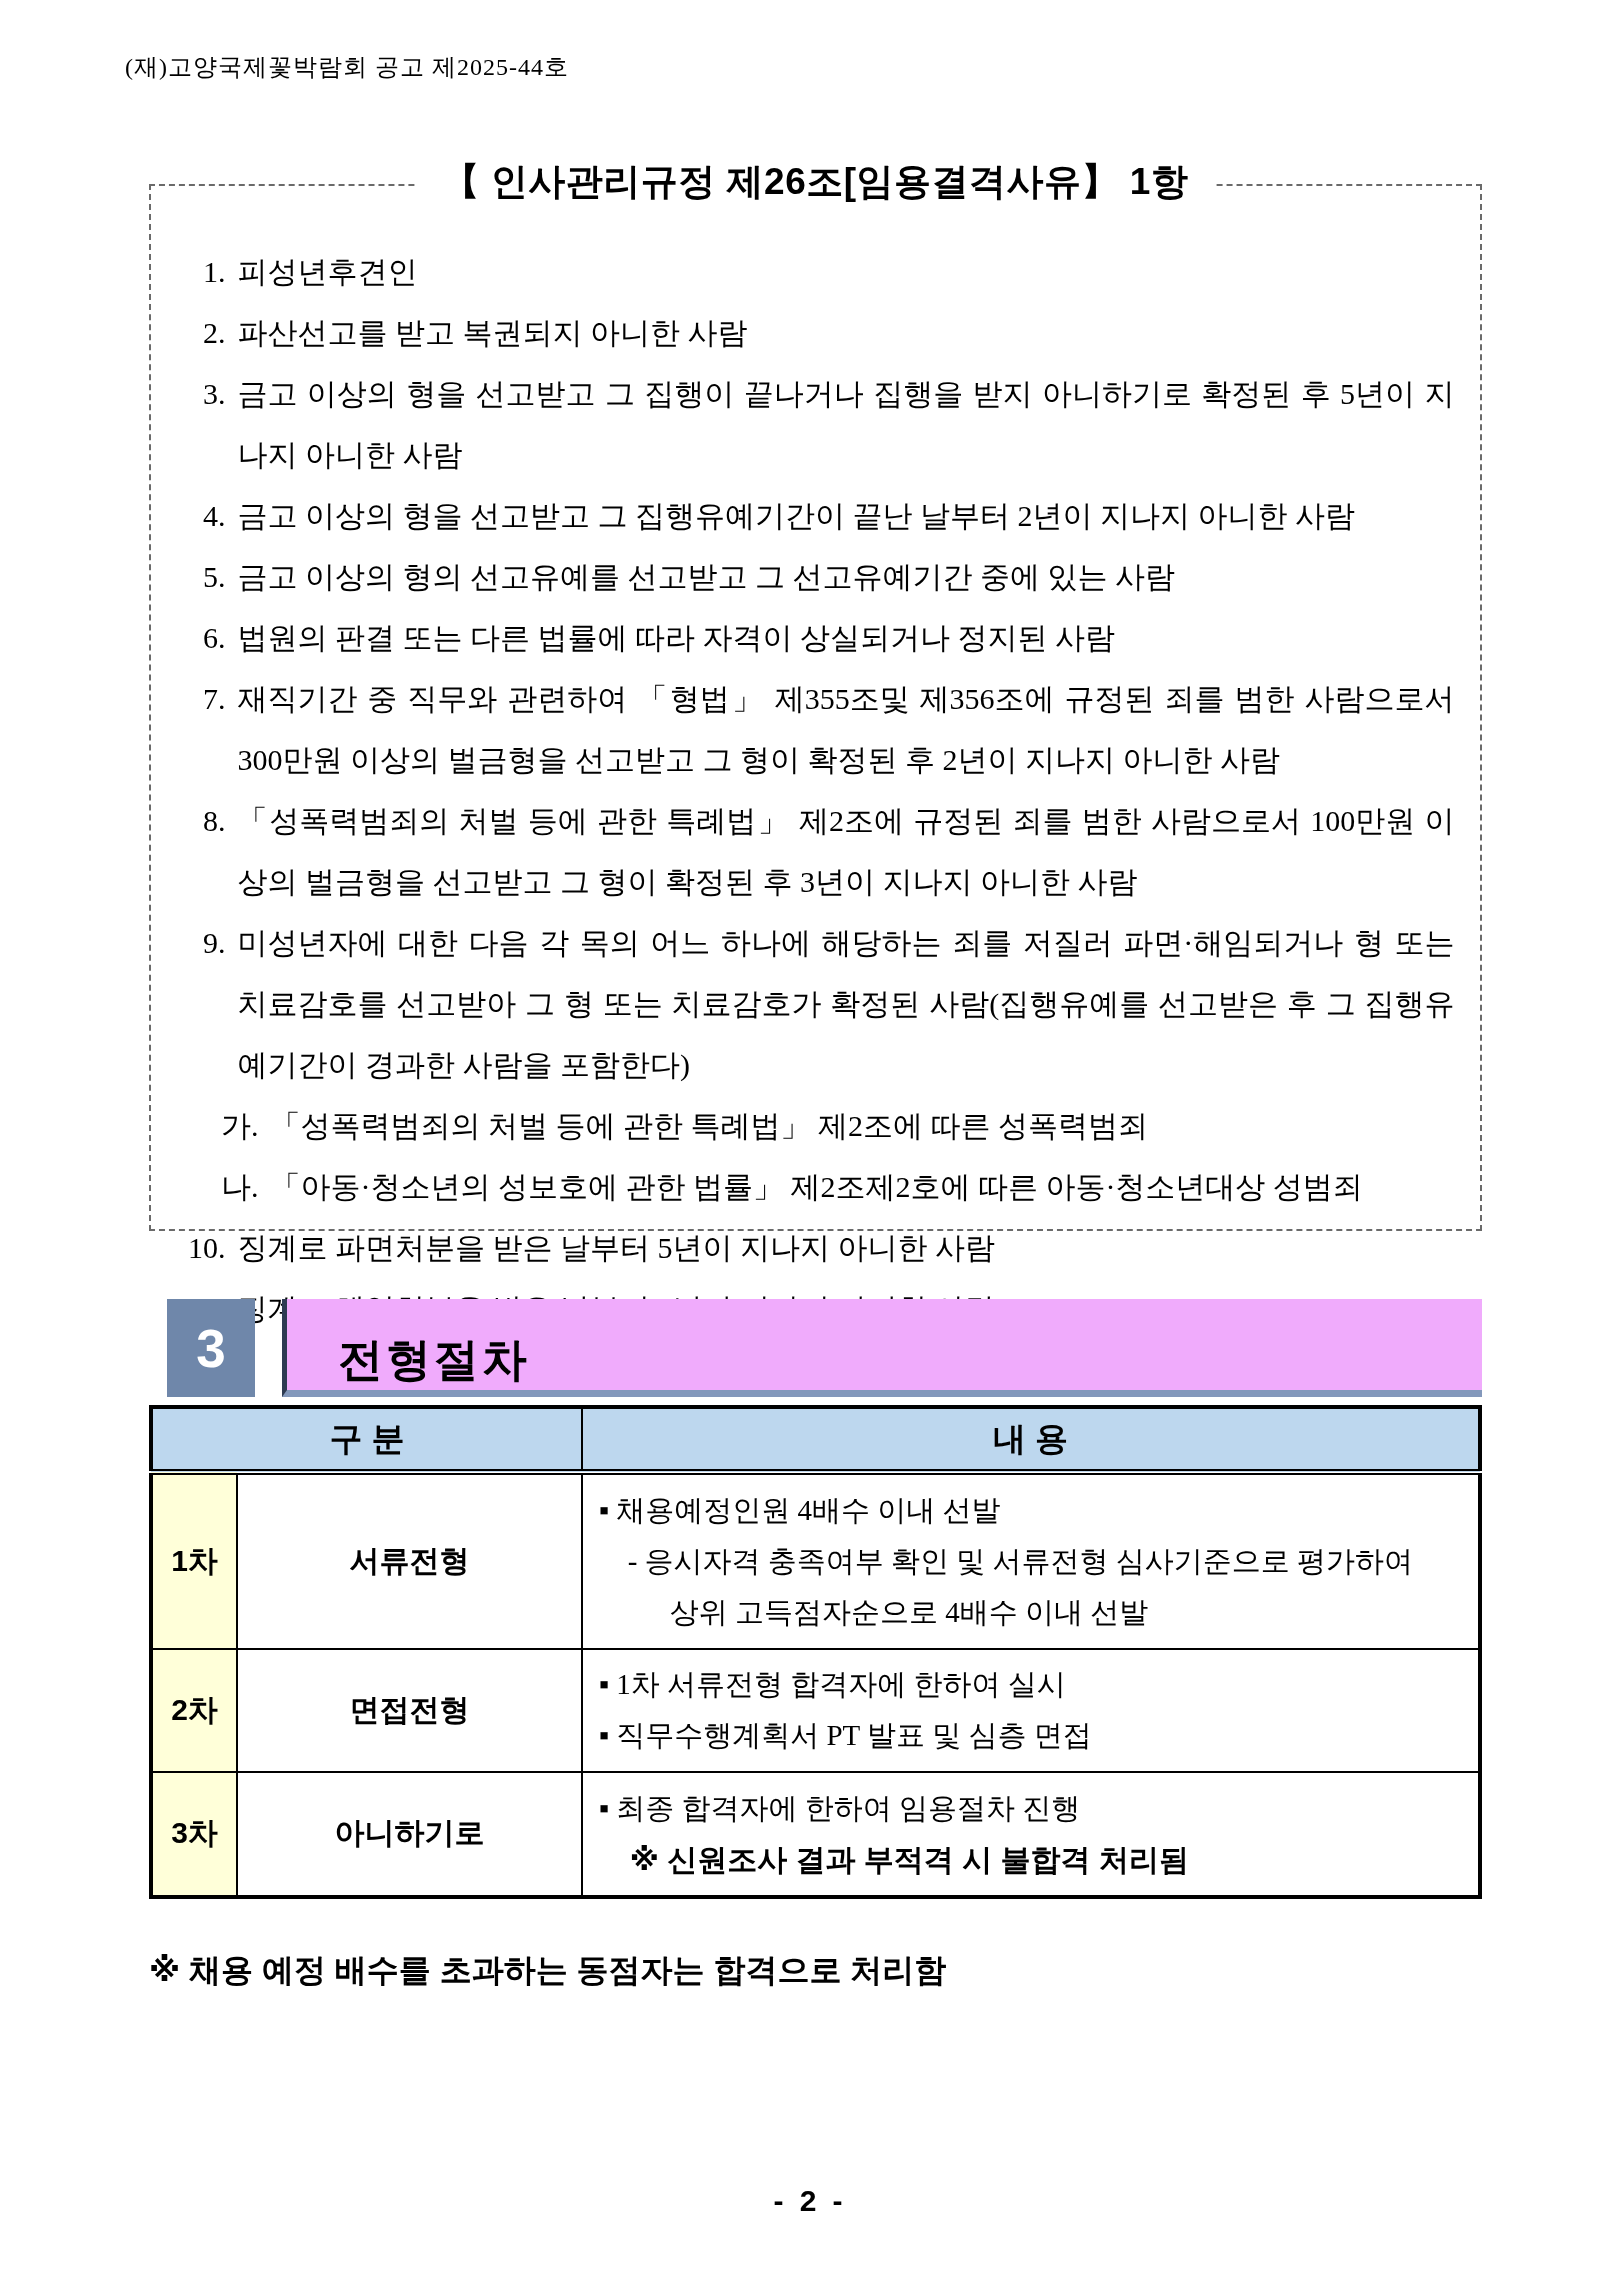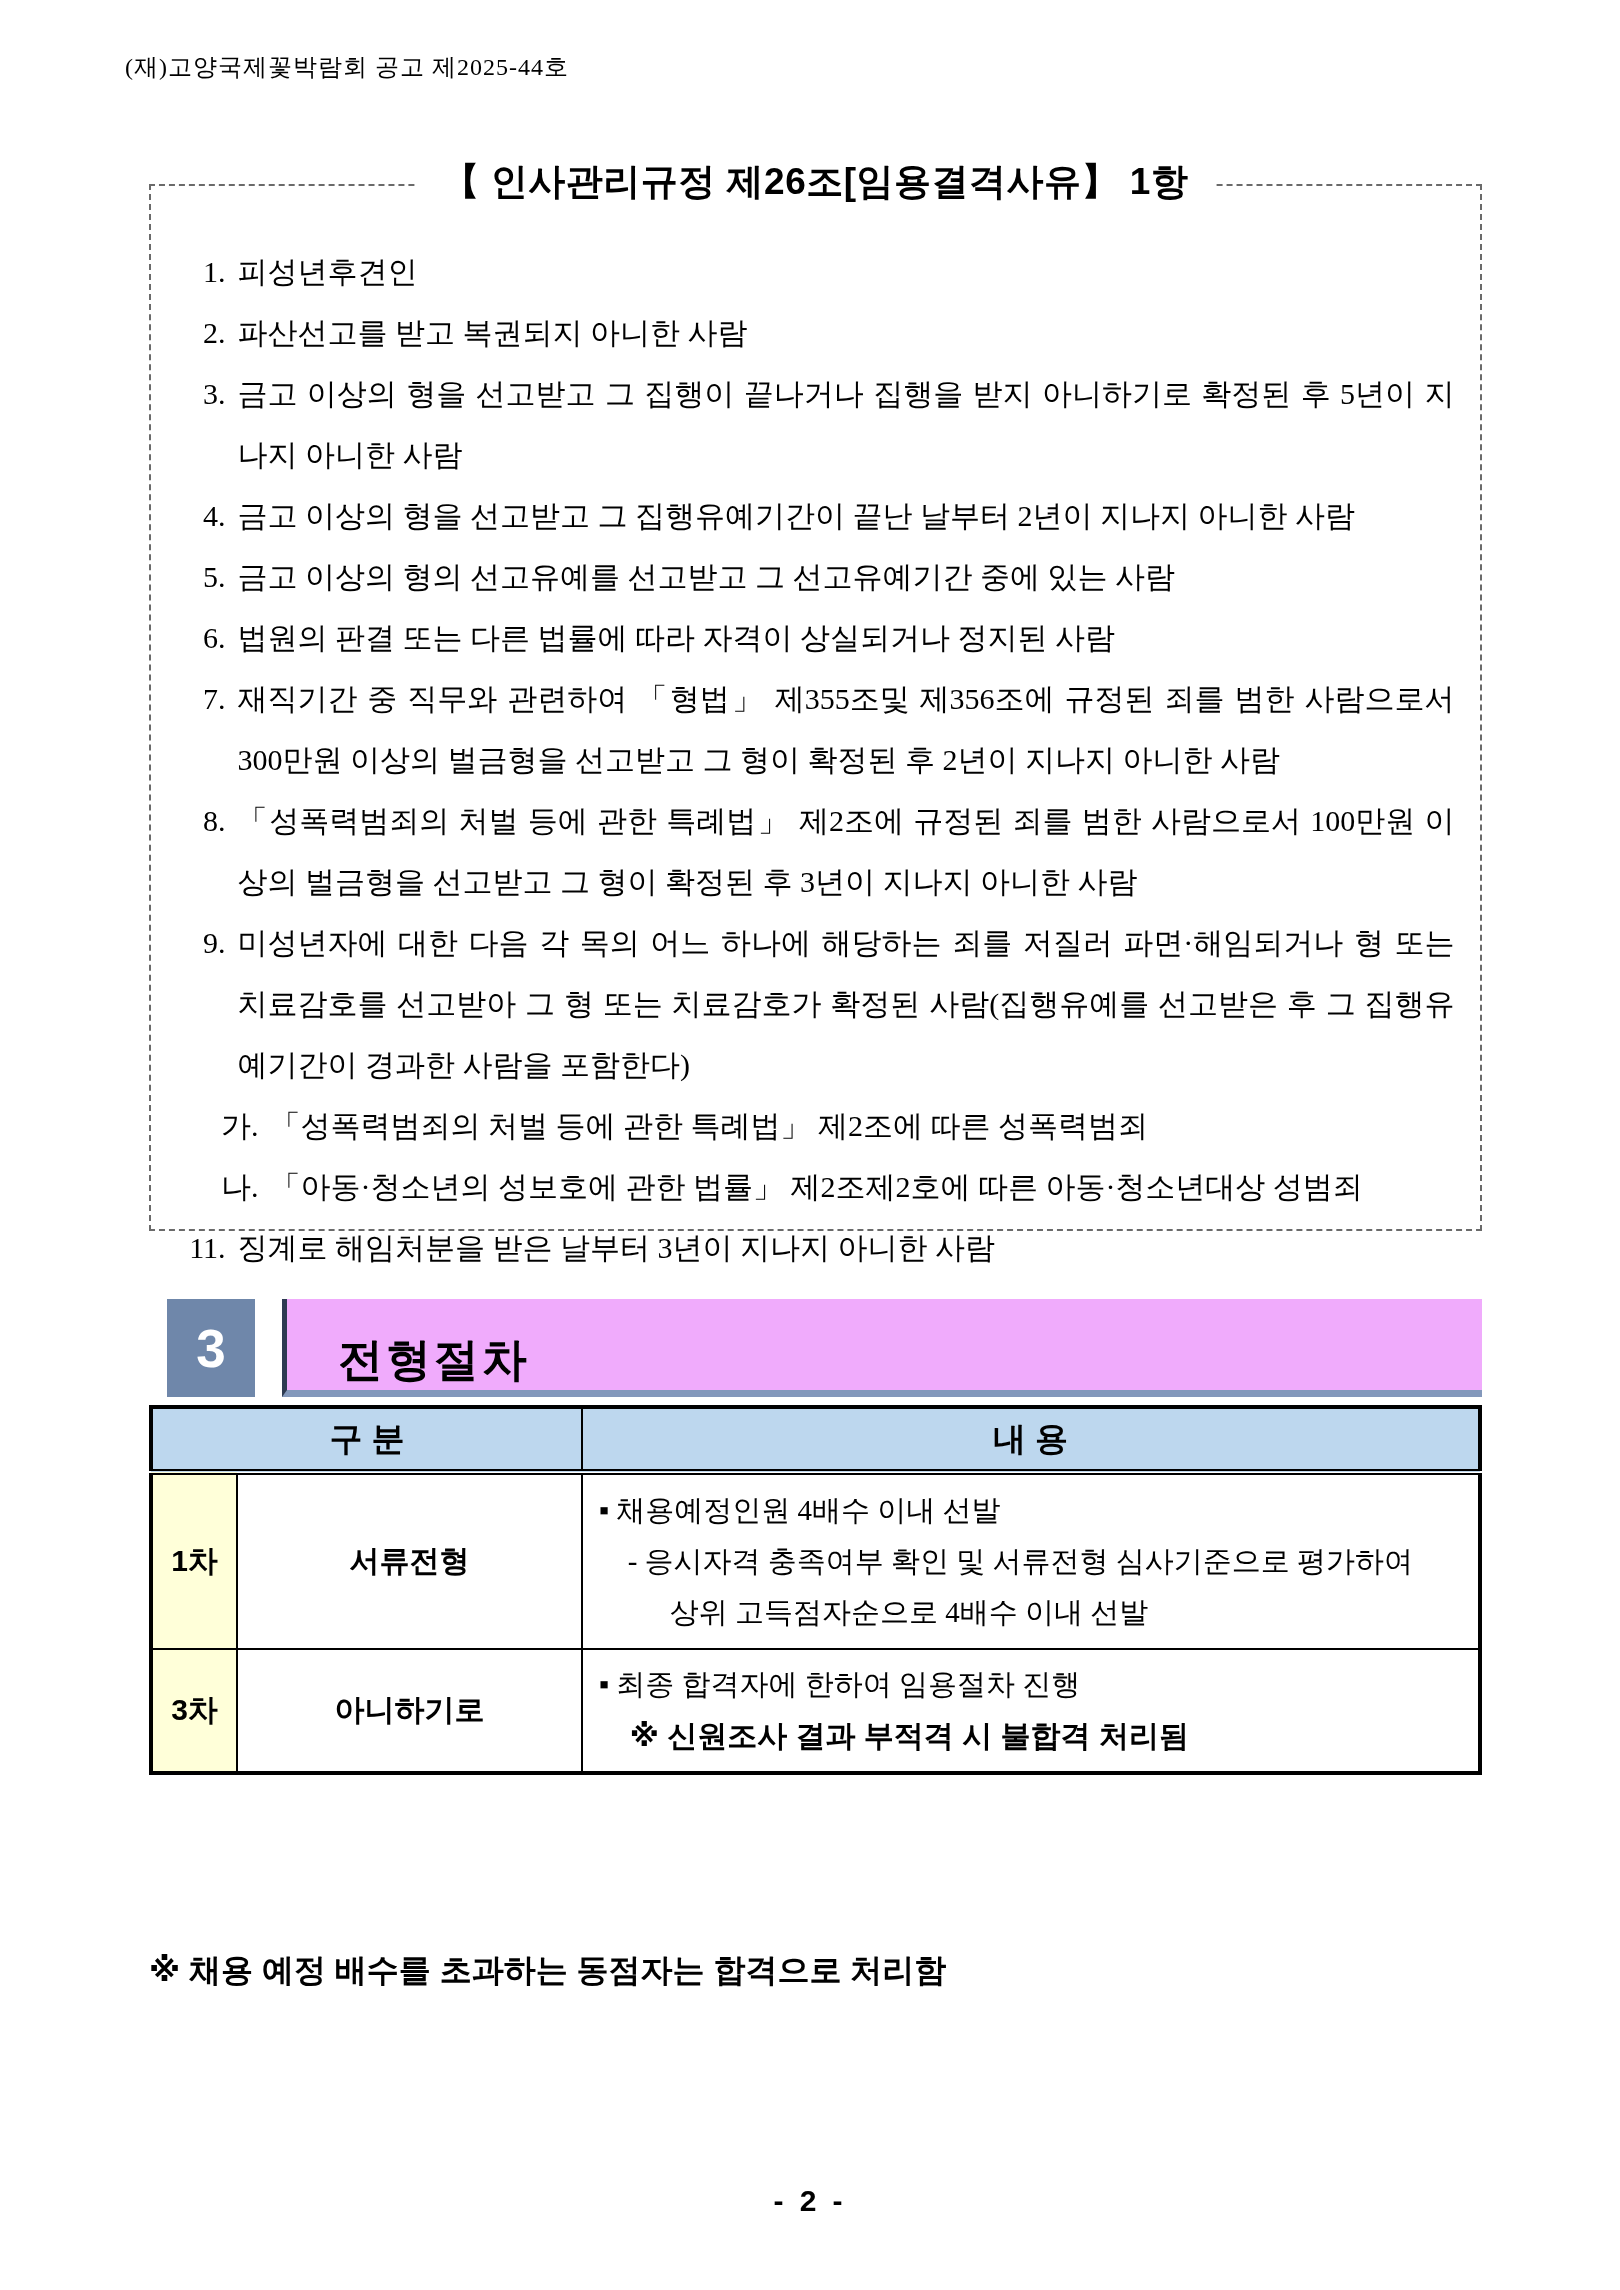--- a/index.html
+++ b/index.html
@@ -137,20 +137,24 @@
         <span class="num">9.</span>
         <span class="txt">미성년자에 대한 다음 각 목의 어느 하나에 해당하는 죄를 저질러 파면·해임되거나 형 또는 치료감호를 선고받아 그 형 또는 치료감호가 확정된 사람(집행유예를 선고받은 후 그 집행유예기간이 경과한 사람을 포함한다)</span>
       </div>
       <div class="li sub">
         <span class="num">가.</span>
         <span class="txt">「성폭력범죄의 처벌 등에 관한 특례법」 제2조에 따른 성폭력범죄</span>
       </div>
       <div class="li sub">
         <span class="num">나.</span>
         <span class="txt">「아동·청소년의 성보호에 관한 법률」 제2조제2호에 따른 아동·청소년대상 성범죄</span>
+      </div>
+      <div class="li">
+        <span class="num">10.</span>
+        <span class="txt">징계로 파면처분을 받은 날부터 5년이 지나지 아니한 사람</span>
       </div>
       <div class="li">
         <span class="num">11.</span>
         <span class="txt">징계로 해임처분을 받은 날부터 3년이 지나지 아니한 사람</span>
       </div>
     </div>
   </div>
 
   <div class="sec-badge" id="secBadge" style="background: rgb(111, 135, 170);">3</div>
   <div class="sec-bar" id="secBar" style="background: #f0abfc; border-left: 5.9px solid rgb(46, 59, 82); border-bottom: 7.8px solid rgb(131, 152, 187); align-items: flex-end;">
@@ -170,20 +174,28 @@
     </tr>
     <tr class="r1">
       <td class="stage" style="background: rgb(255, 255, 217);">1차</td>
       <td class="name">서류전형</td>
       <td class="content">
         <div class="cl">▪ 채용예정인원 4배수 이내 선발</div>
         <div class="cl cl-ind1">- 응시자격 충족여부 확인 및 서류전형 심사기준으로 평가하여</div>
         <div class="cl cl-ind2">상위 고득점자순으로 4배수 이내 선발</div>
       </td>
     </tr>
+    <tr class="r2">
+      <td class="stage" style="background: rgb(255, 255, 217);">2차</td>
+      <td class="name">면접전형</td>
+      <td class="content">
+        <div class="cl">▪ 1차 서류전형 합격자에 한하여 실시</div>
+        <div class="cl">▪ 직무수행계획서 PT 발표 및 심층 면접</div>
+      </td>
+    </tr>
     <tr class="r3">
       <td class="stage" style="background: rgb(255, 255, 217);">3차</td>
       <td class="name">아니하기로</td>
       <td class="content">
         <div class="cl">▪ 최종 합격자에 한하여 임용절차 진행</div>
         <div class="cl cl-bold">※ 신원조사 결과 부적격 시 불합격 처리됨</div>
       </td>
     </tr>
   </tbody>
     </table>

